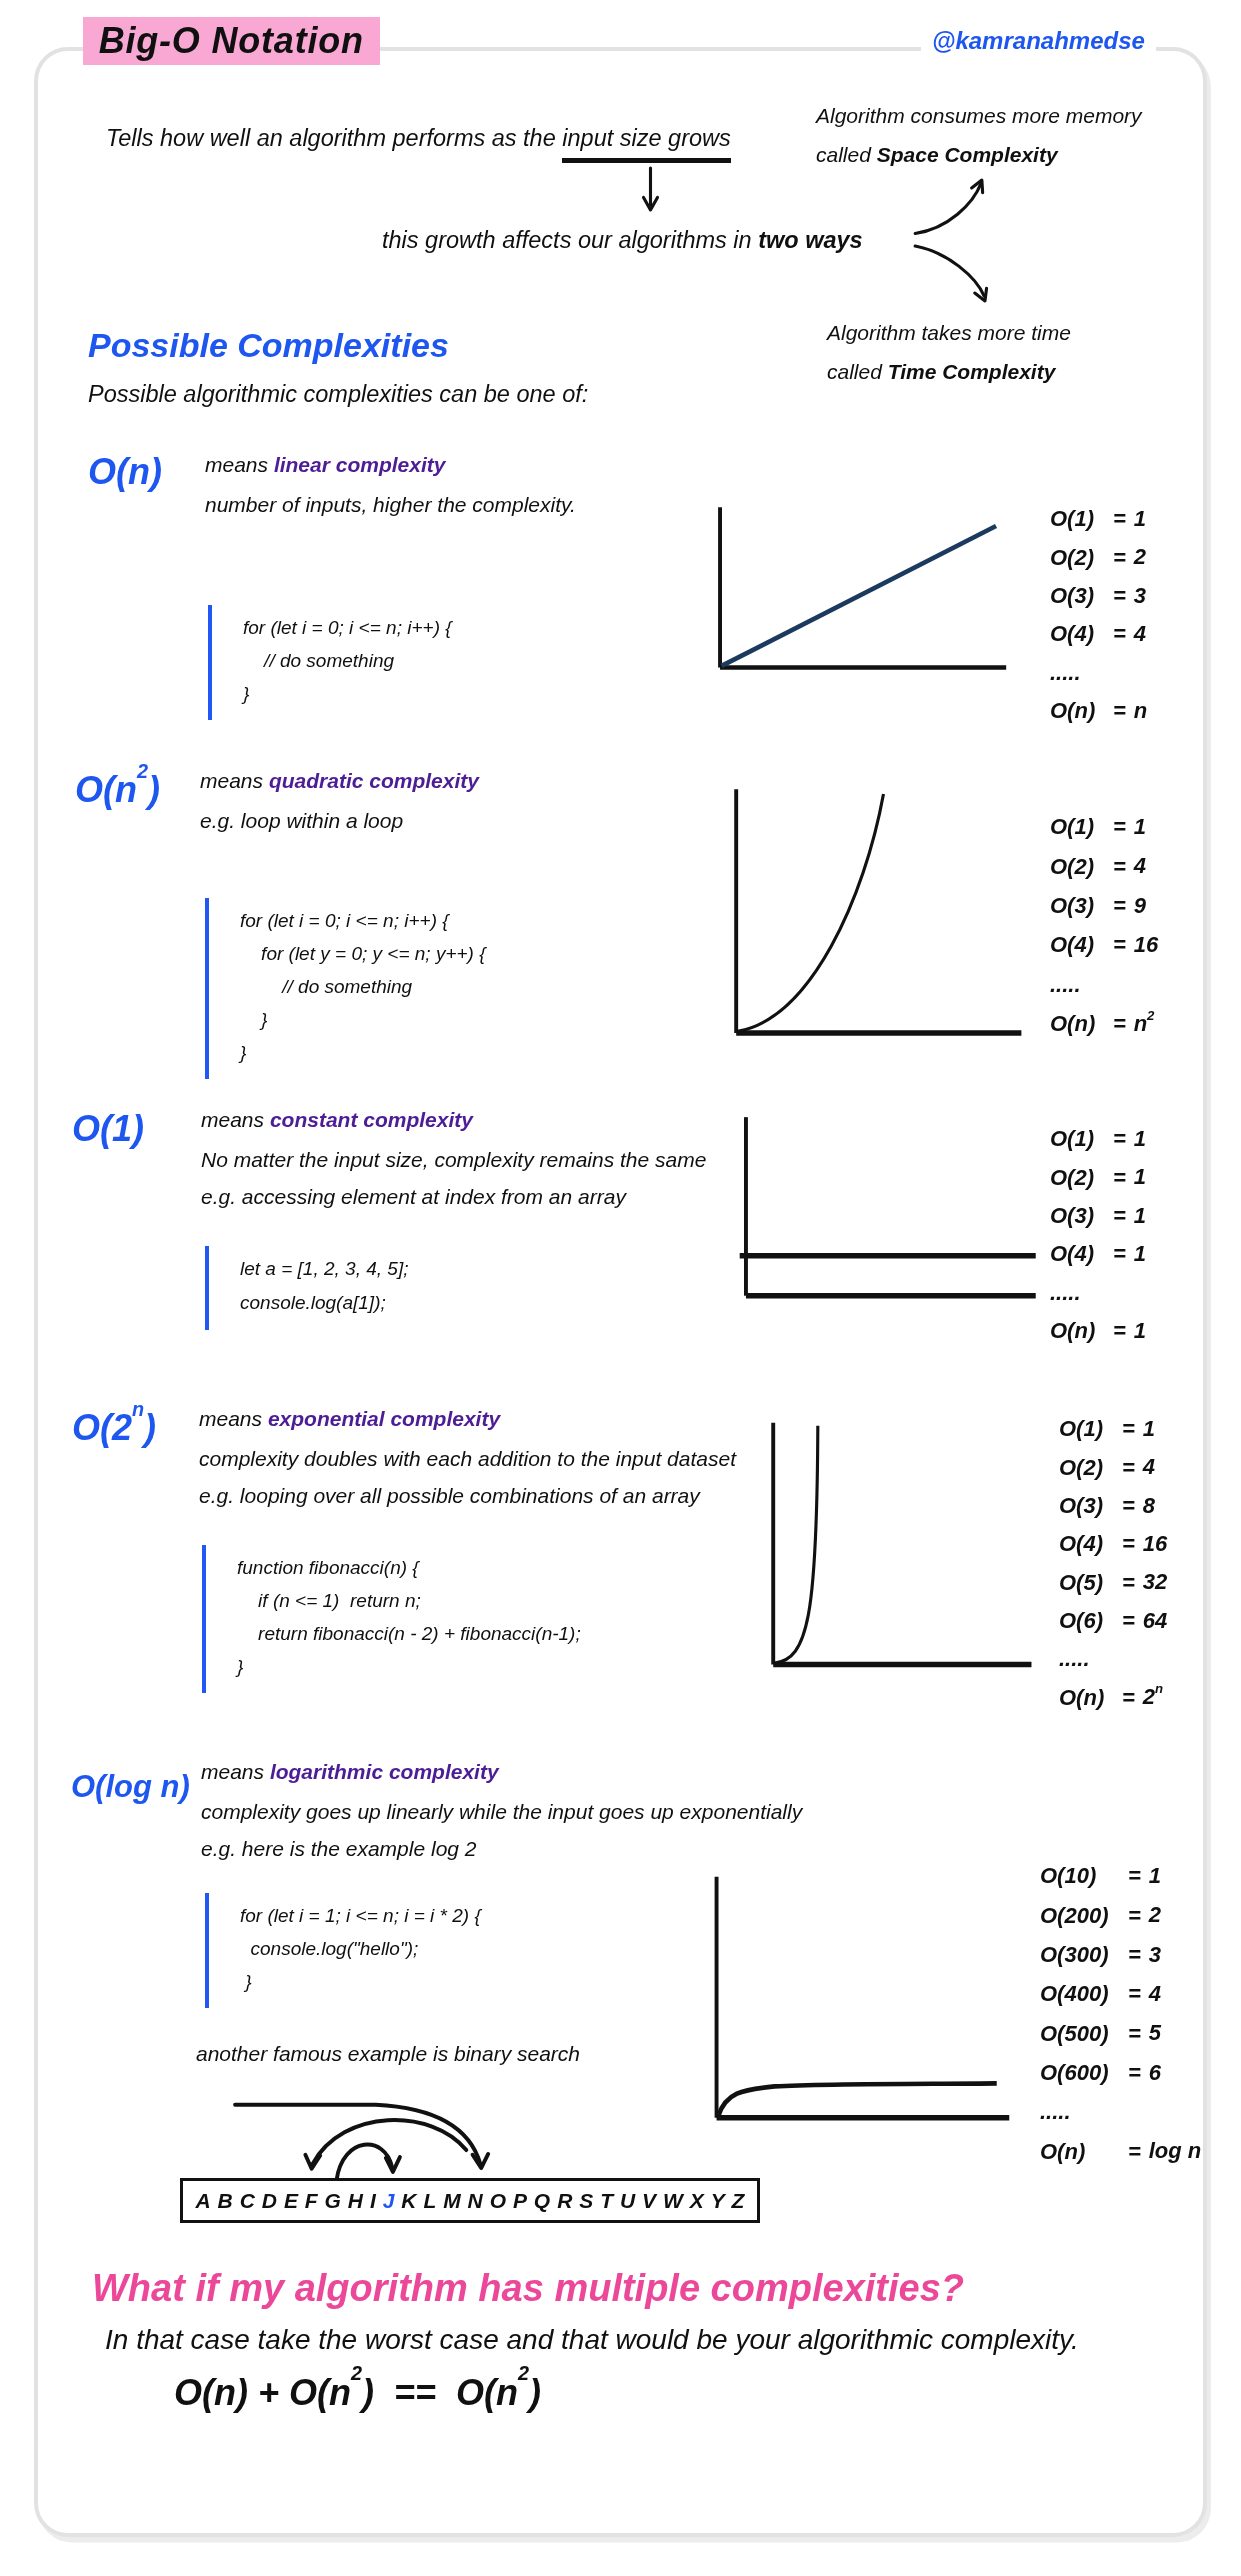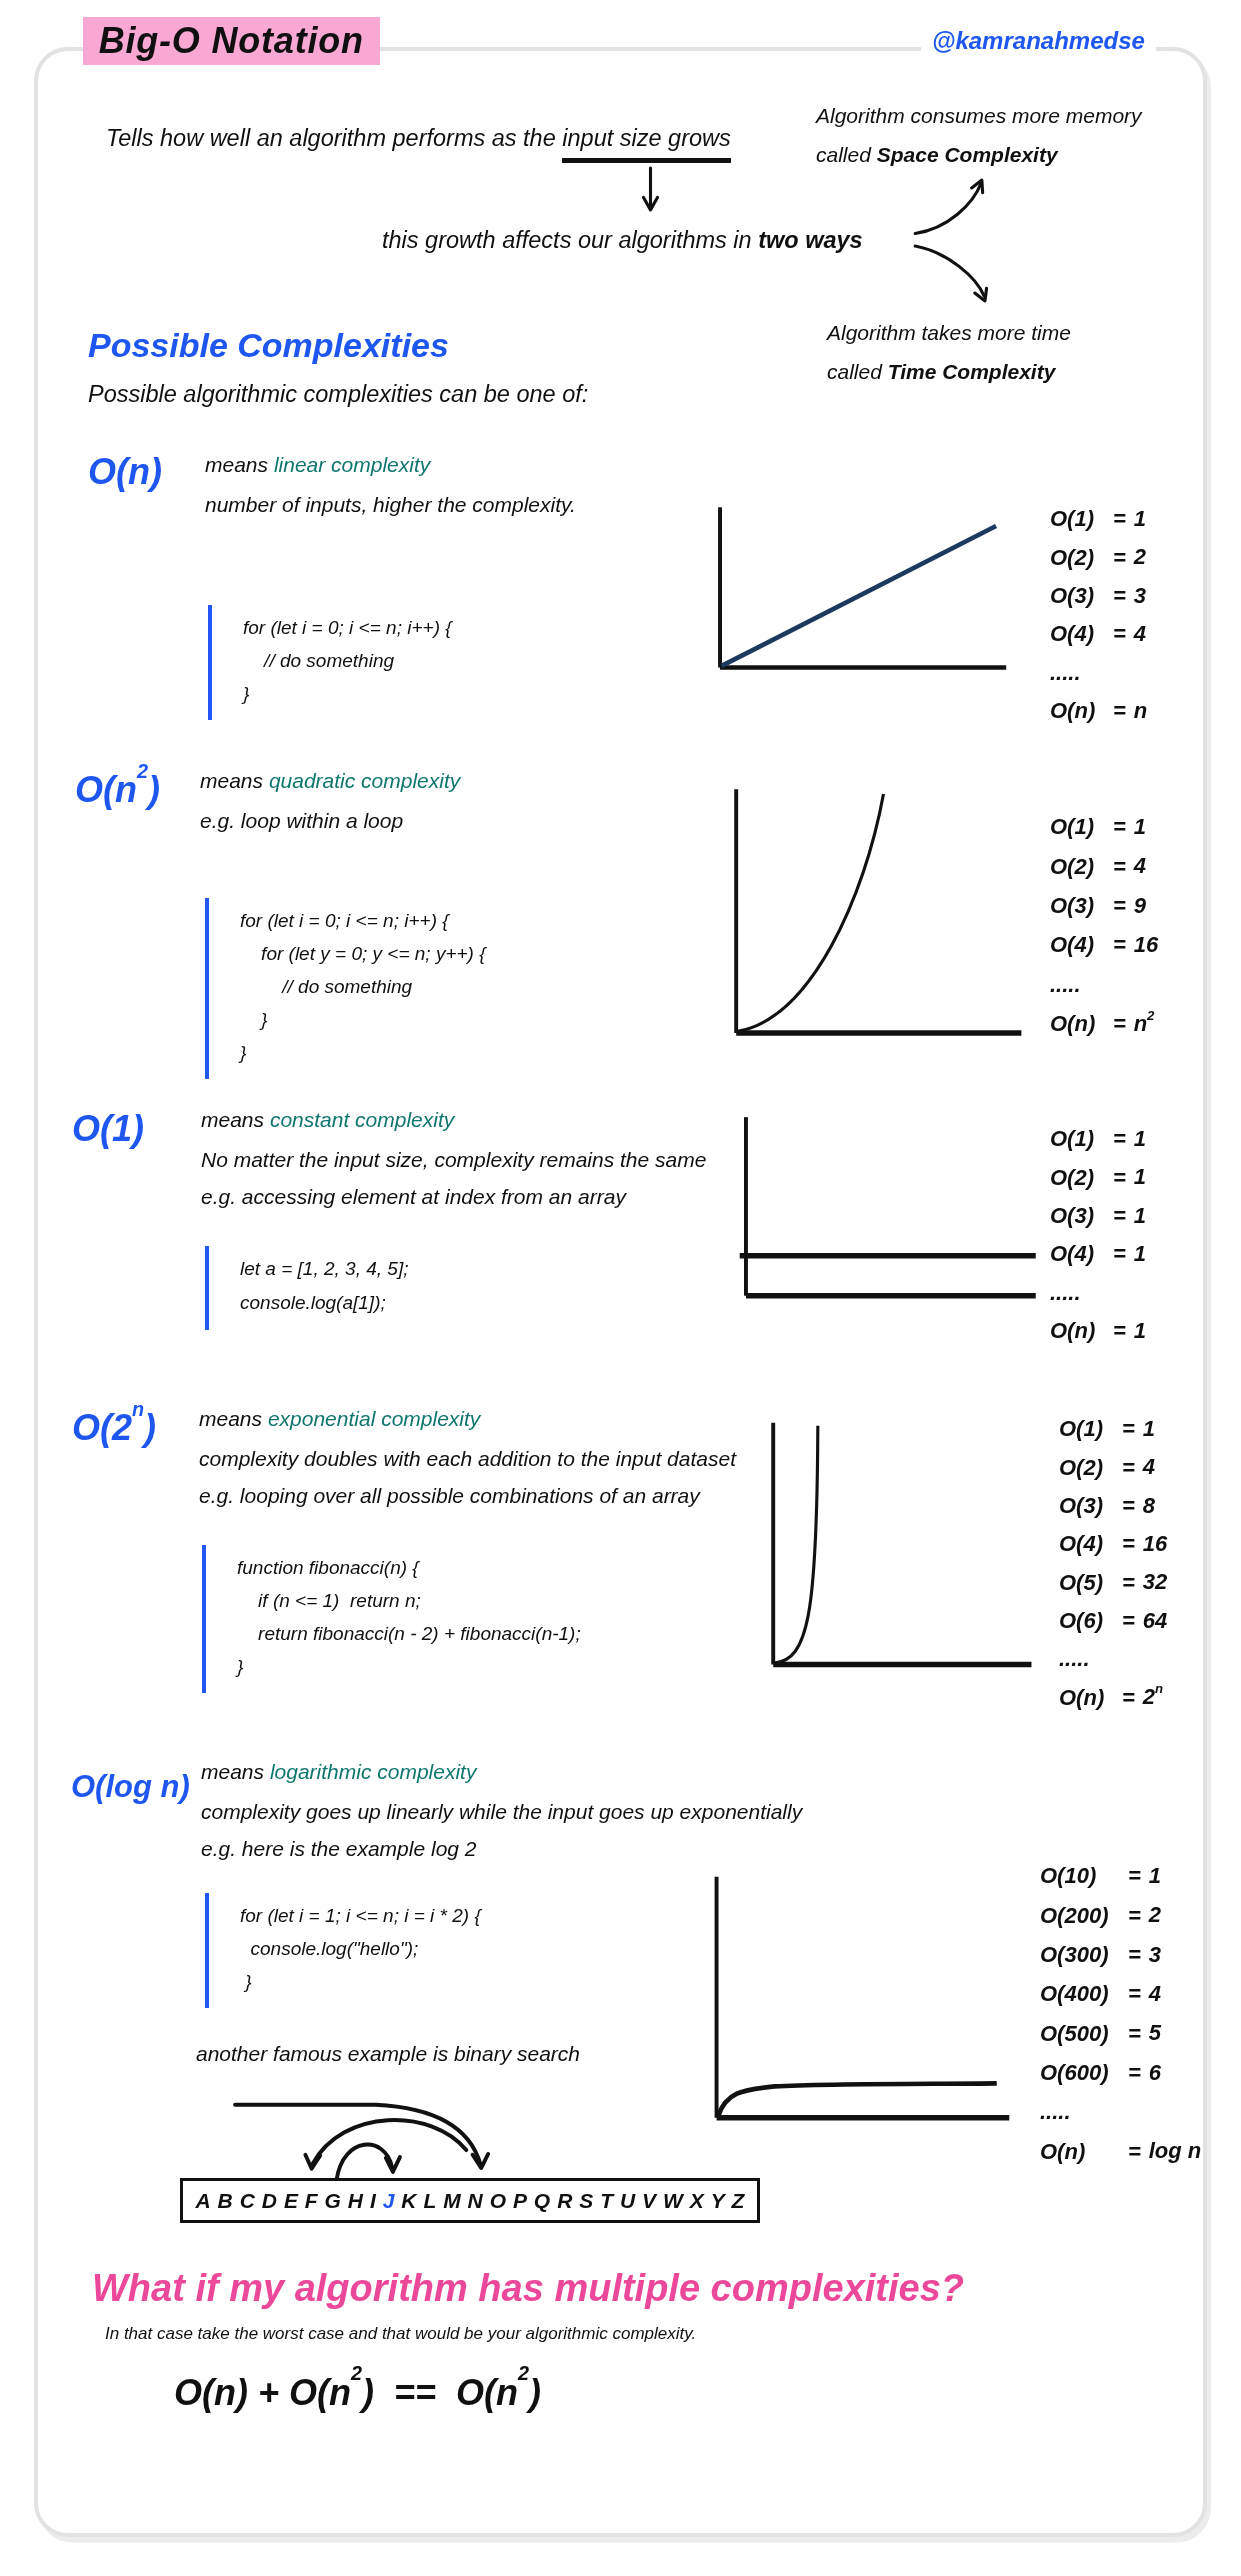--- a/index.html
+++ b/index.html
@@ -28,21 +28,21 @@
   .b { font-weight:bold; }
 
   
   .pc-heading { left:88px; top:326px; font-size:34px; font-weight:bold; font-style:italic; color:#1e56f0; }
   .pc-sub     { left:88px; top:381px; font-size:23.5px; }
 
   
   .sec-label { font-size:36px; font-weight:bold; font-style:italic; color:#1e56f0; }
   .sec-label sup { font-size:0.55em; position:relative; top:-11px; }
   .means { font-size:21px; }
-  .means .term { color:#0f766e; font-weight:normal; }
+  .means .term { color:#4c1d95; font-weight:bold; }
   .desc  { font-size:21px; }
   .desc-line { line-height:37px; }
   .code  { border-left:4.7px solid #2257f5; padding:6.3px 0 9.4px 31px; font-size:19px; }
   .code-line { line-height:33px; white-space:pre; }
   .values { font-size:22px; font-weight:bold; }
   .vrow { line-height:33px; white-space:pre; }
   .vl { display:inline-block; min-width:63px; }
   .s5-values .vl { min-width:88px; }
   .veq { margin-right:7.8px; }
   .vsup { font-size:0.6em; position:relative; top:-3.1px; }
@@ -92,21 +92,21 @@
   .s5-values .vrow { line-height:34px; }
   .bs-note   { left:196px; top:2042px; font-size:21px; }
   .bs-arcs   { left:219px; top:2086px; }
   .alphabet  { left:180px; top:2178px; width:580px; height:45px; border:3.9px solid #111;
                display:flex; align-items:center; justify-content:space-between; padding:0 12.5px;
                font-size:21px; font-weight:bold; font-style:italic; background:#fff; }
   .letter.hl { color:#1e56f0; }
 
   
   .cl-heading { left:92px; top:2267px; font-size:38px; font-weight:bold; font-style:italic; color:#ec4899; }
-  .cl-body    { left:105px; top:2324px; font-size:17px; }
+  .cl-body    { left:105px; top:2324px; font-size:28px; }
   .formula    { left:174px; top:2372px; font-size:36px; font-weight:bold; font-style:italic; white-space:pre; }
   .formula sup { font-size:0.55em; position:relative; top:-12.5px; }
 
   svg { display:block; }
 </style>
 </head>
 <body>
 
 <div class="card"></div>
 

